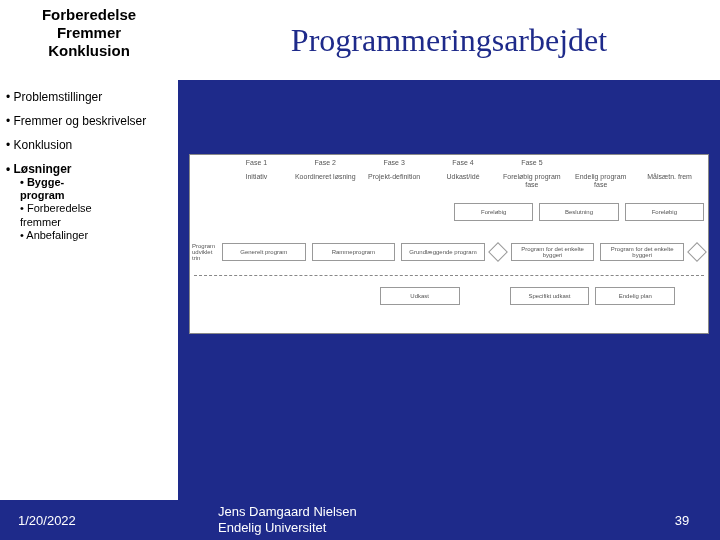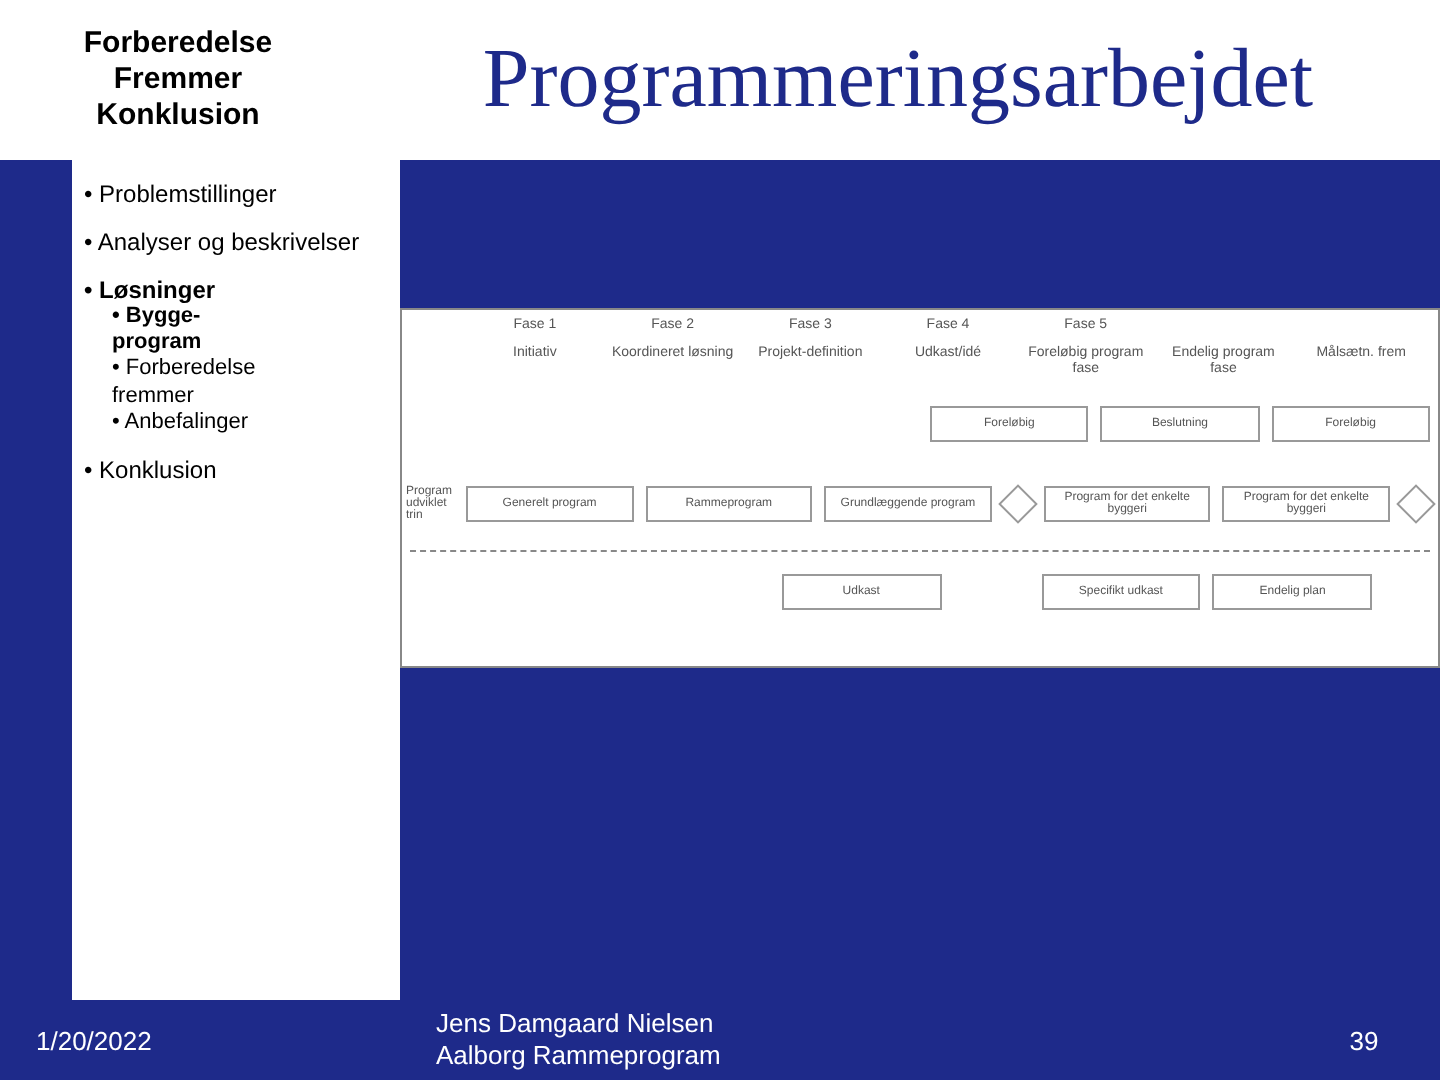--- a/index.html
+++ b/index.html
@@ -1,23 +1,23 @@
 <!DOCTYPE html>
 <html><head>
 <meta charset="utf-8">
 <style>
   * { box-sizing: border-box; margin: 0; padding: 0; }
   body { width: 720px; height: 540px; font-family: Arial, sans-serif; background: #1e2a8a; overflow: hidden; }
   .slide { width: 720px; height: 540px; display: flex; flex-direction: column; }
   .top { display: flex; height: 80px; }
-  .top-left { width: 178px; background: #fff; display: flex; align-items: center; justify-content: center; text-align: center; font-size: 15px; font-weight: bold; color: #000; padding: 6px; line-height: 1.2; }
+  .top-left { width: 178px; background: #fff; display: flex; justify-content: center; text-align: center; font-size: 15px; font-weight: bold; color: #000; padding: 6px; line-height: 1.2; }
   .top-right { flex: 1; background: #fff; display: flex; align-items: center; justify-content: center; }
-  .title { font-size: 42px; color: #1e2a8a; font-family: "Times New Roman", serif; font-weight: normal; }
+  .title { font-size: 32px; color: #1e2a8a; font-family: "Times New Roman", serif; font-weight: normal; }
   .mid { display: flex; flex: 1; }
-  .sidebar { width: 178px; background: #fff; padding: 10px 6px; font-size: 12px; color: #000; margin-left: 36px; }
+  .sidebar { width: 178px; background: #fff; padding: 10px 6px; font-size: 12px; color: #000; }
   .sidebar .item { margin-bottom: 10px; }
   .sidebar .sub { padding-left: 14px; font-size: 11px; }
   .sidebar .sub div { line-height: 1.2; }
   .bold { font-weight: bold; }
   .content { flex: 1; background: #1e2a8a; display: flex; align-items: flex-start; justify-content: center; padding-top: 74px; }
   .diagram { width: 520px; height: 180px; background: #fff; border: 1px solid #888; position: relative; font-size: 7px; color: #555; }
   .phase-row { display: flex; position: absolute; top: 4px; left: 32px; right: 4px; }
   .phase-row div { flex: 1; text-align: center; }
   .label-row { display: flex; position: absolute; top: 18px; left: 32px; right: 4px; }
   .label-row div { flex: 1; text-align: center; padding: 0 2px; line-height: 1.1; }
@@ -48,33 +48,33 @@
     </div>
     <div class="top-right">
       <div class="title">Programmeringsarbejdet</div>
     </div>
   </div>
 
   <div class="mid">
     <div class="sidebar">
       <div class="item">• Problemstillinger</div>
       <div class="item">
-        <div>• Analyser og beskrivelser</div>
+        <div>• Fremmer og beskrivelser</div>
       </div>
+      <div class="item">• Konklusion</div>
       <div class="item">
         <div class="bold">• Løsninger</div>
         <div class="sub">
           <div class="bold">• Bygge-</div>
           <div class="bold">program</div>
           <div>• Forberedelse</div>
           <div>fremmer</div>
           <div>• Anbefalinger</div>
         </div>
       </div>
-      <div class="item">• Konklusion</div>
     </div>
 
     <div class="content">
       <div class="diagram">
         <div class="phase-row">
           <div>Fase 1</div>
           <div>Fase 2</div>
           <div>Fase 3</div>
           <div>Fase 4</div>
           <div>Fase 5</div>
@@ -116,17 +116,17 @@
           <div style="flex:0.3"></div>
         </div>
       </div>
     </div>
   </div>
 
   <div class="footer">
     <div class="date">1/20/2022</div>
     <div class="author">
       <div>Jens Damgaard Nielsen</div>
-      <div>Aalborg Rammeprogram</div>
+      <div>Endelig Universitet</div>
     </div>
     <div class="pagenum">39</div>
   </div>
 </div>
 
 </body></html>

